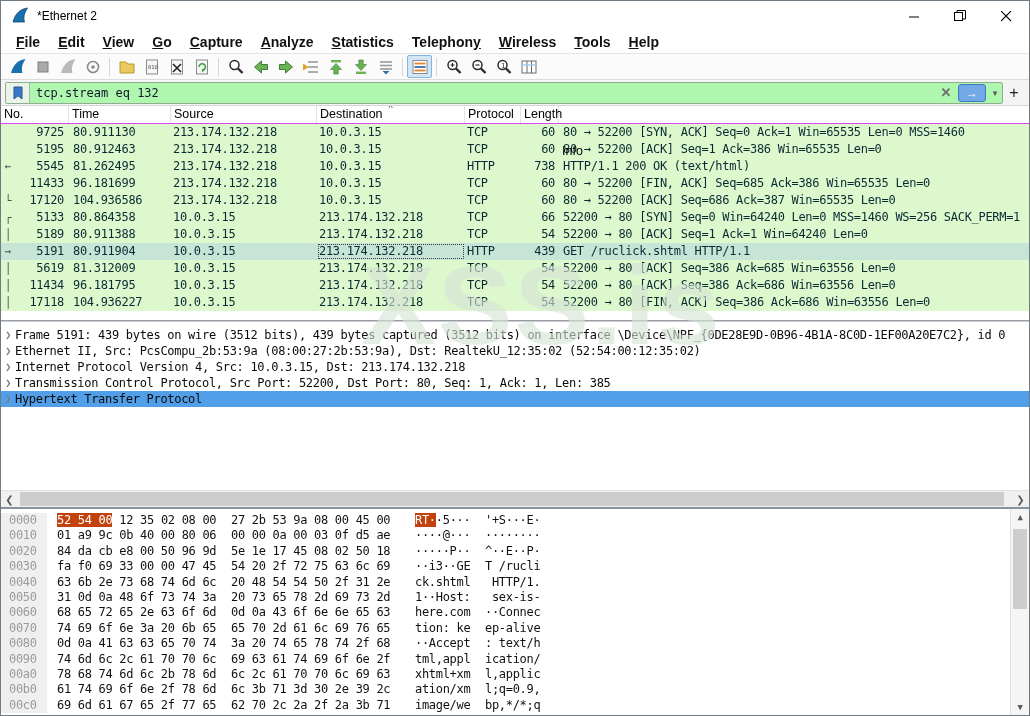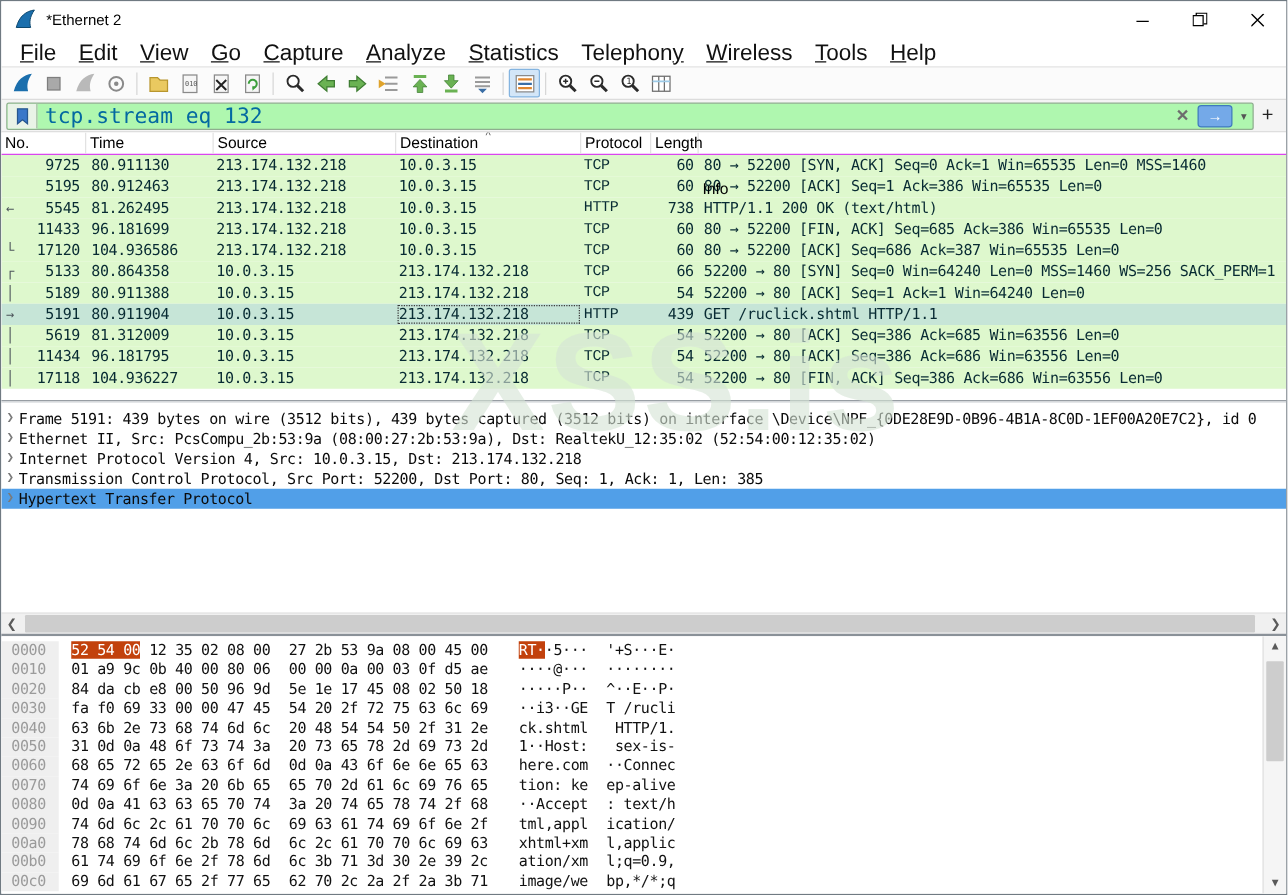--- a/index.html
+++ b/index.html
@@ -9,53 +9,53 @@
 
   
   .titlebar { height:30px; display:flex; align-items:center; background:#fff; flex:0 0 auto; }
   .app-icon { width:18px; height:18px; margin:0 8px 0 10px; }
   .title-text { font-size:12px; color:#000; }
   .win-btns { margin-left:auto; display:flex; height:100%; }
   .win-btn { width:46px; height:100%; display:flex; align-items:center; justify-content:center; color:#222; font-size:12px; }
   .win-btn svg { display:block; }
 
   
-  .menubar { height:22px; display:flex; align-items:center; padding-left:6px; background:#fff; font-size:18px; flex:0 0 auto; }
+  .menubar { height:22px; display:flex; align-items:center; padding-left:6px; background:#fff; font-size:14px; flex:0 0 auto;font-weight:bold; }
   .menu-item { padding:2px 9px; color:#111; }
   .menu-item u { text-decoration:underline; }
 
   
   .toolbar { height:27px; display:flex; align-items:center; padding-left:4px; background:#fbfbfb; border-top:1px solid #e4e4e4; border-bottom:1px solid #dcdcdc; flex:0 0 auto; }
   .tbtn { width:25px; height:23px; display:flex; align-items:center; justify-content:center; border:1px solid transparent; border-radius:2px; }
   .tbtn.active { background:#d3e6f8; border-color:#84b4e0; }
   .tsep { width:1px; height:18px; background:#d7d7d7; margin:0 4px; }
 
   
   .filterbar { height:26px; display:flex; align-items:center; background:#f4f4f4; border-bottom:1px solid #d6d6d6; padding:0 4px; flex:0 0 auto; }
   .filter-field { flex:1; height:22px; display:flex; align-items:center; background:#aff7af; border:1px solid #8fae8f; border-radius:2px; overflow:hidden; }
   .bookmark-btn { width:24px; height:100%; display:flex; align-items:center; justify-content:center; background:#e9f3e7; border-right:1px solid #9fbf9f; }
-  .filter-input { flex:1; border:0; background:transparent; font-family:"DejaVu Sans Mono", monospace; font-size:17px; color:#0369a1; padding-left:6px; outline:none; }
+  .filter-input { flex:1; border:0; background:transparent; font-family:"DejaVu Sans Mono", monospace; font-size:12px; color:#0f172a; padding-left:6px; outline:none; }
   .clear-btn { width:20px; text-align:center; color:#6d6d6d; font-size:13px; font-weight:bold; }
   .apply-btn { width:28px; height:18px; margin:0 2px; background:#74a9e8; border:1px solid #3f79bd; border-radius:3px; color:#fff; display:flex; align-items:center; justify-content:center; font-size:12px; }
   .dd-btn { width:14px; color:#555; font-size:9px; text-align:center; }
   .add-btn { width:22px; text-align:center; font-size:16px; color:#222; }
 
   
   .plist { height:215px; background:#fff; border-bottom:1px solid #979da3; font-family:"DejaVu Sans Mono", monospace; font-size:12px; letter-spacing:-0.3px; flex:0 0 auto; overflow:hidden; }
   .phead { display:flex; height:18px; font-family:"Liberation Sans", sans-serif; font-size:12.5px; letter-spacing:0; color:#000; border-bottom:1px solid #d946ef; background:#fff; }
   .phead .hc { border-right:1px solid #e2e2e2; padding:1px 3px 0 3px; position:relative; white-space:nowrap; }
   .sort-caret { position:absolute; top:-3px; left:50%; transform:translateX(-50%); font-size:9px; color:#555; }
   .prow { display:flex; height:17px; line-height:17px; background:#def8cd; color:#082b33; white-space:nowrap; }
   .prow.selected { background:#c6e5d7; }
   .c-gut { width:14px; flex:0 0 auto; text-align:center; color:#4d555b; font-size:11px; }
   .c-no { width:54px; flex:0 0 auto; text-align:right; padding-right:5px; }
   .c-time { width:102px; flex:0 0 auto; padding-left:4px; }
   .c-src { width:146px; flex:0 0 auto; padding-left:2px; }
   .c-dst { width:148px; flex:0 0 auto; padding-left:2px; }
-  .c-proto { width:56px; flex:0 0 auto; padding-left:2px;font-family:Liberation Mono, monospace; }
+  .c-proto { width:56px; flex:0 0 auto; padding-left:2px; }
   .c-len { width:38px; flex:0 0 auto; text-align:right; padding-right:4px; }
   .c-info { flex:1; padding-left:4px; overflow:hidden; }
   .prow.selected .c-dst { outline:1px dotted #3a3a3a; outline-offset:-2px; }
   .hc.hc-no { width:68px; } .hc.hc-time { width:102px; } .hc.hc-src { width:146px; }
   .hc.hc-dst { width:148px; } .hc.hc-proto { width:56px; } .hc.hc-len { width:38px; } .hc.hc-info { flex:1; border-right:0;margin-top:37px; }
 
   
   .detail { height:169px; background:#fff; border-top:1px solid #c9cdd1; font-family:"DejaVu Sans Mono", monospace; font-size:12px; letter-spacing:-0.3px; padding-top:5px; flex:0 0 auto; overflow:hidden; }
   .dline { height:16px; line-height:16px; display:flex; color:#0b0b0b; white-space:nowrap; }
   .dline .chev { width:14px; flex:0 0 auto; text-align:center; color:#7a7a7a; font-size:10px; }

